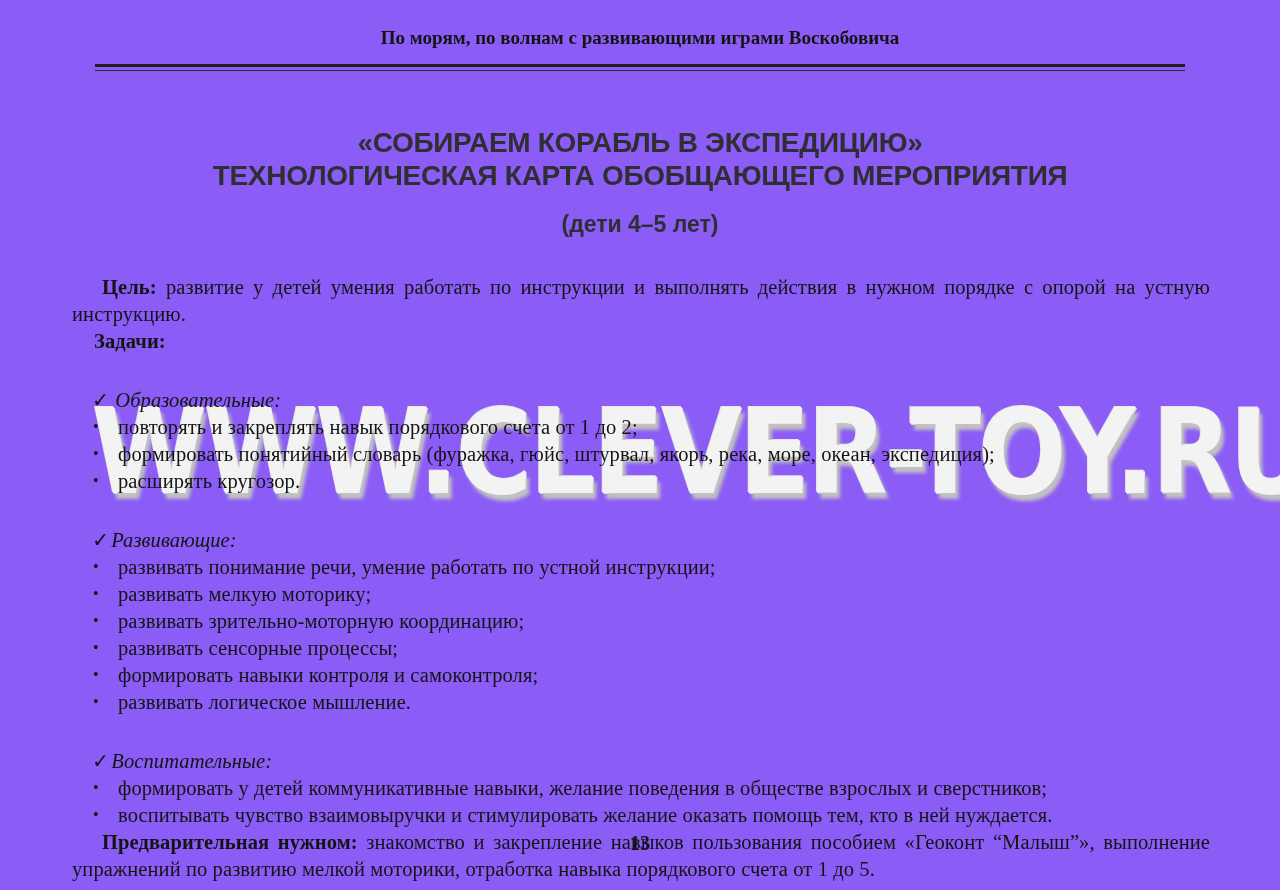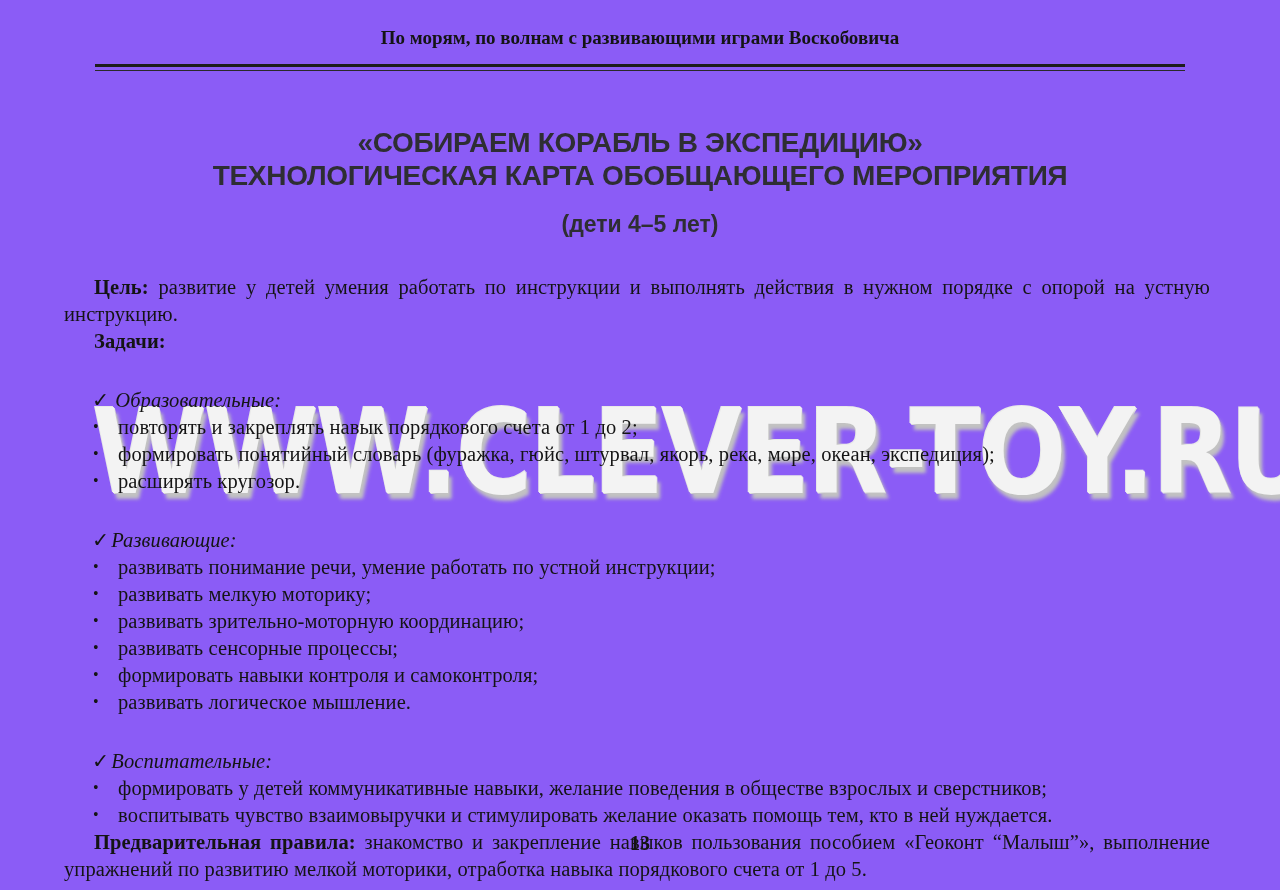--- a/index.html
+++ b/index.html
@@ -73,21 +73,21 @@
   .content {
     position: absolute;
     z-index: 2;
     left: 64px; top: 274px;
     width: 1146px;
     font-size: 20.5px;
     line-height: 27px;
     letter-spacing: 0.1px;
     color: #141414;
   }
-  .para { text-align: justify; text-indent: 30px; }
+  .para { text-align: justify; text-indent: 30px; margin-left: 8px; }
   .bold { font-weight: bold; }
   .tasks-line { text-indent: 30px; font-weight: bold; }
   .check-line { padding-left: 28px; font-style: italic; margin-top: 32px; }
   .check-mark { font-style: normal; margin-right: 6px; }
   .check-line.tight .check-mark { margin-right: 2px; }
   .bullet-line { position: relative; padding-left: 54px; }
   .bullet-dot {
     position: absolute; left: 29px; top: -1px;
     font-size: 16px;
   }
@@ -137,19 +137,19 @@
     <div class="bullet-line"><span class="bullet-dot">•</span><span>развивать зрительно-моторную координацию;</span></div>
     <div class="bullet-line"><span class="bullet-dot">•</span><span>развивать сенсорные процессы;</span></div>
     <div class="bullet-line"><span class="bullet-dot">•</span><span>формировать навыки контроля и самоконтроля;</span></div>
     <div class="bullet-line"><span class="bullet-dot">•</span><span>развивать логическое мышление.</span></div>
 
     <div class="check-line tight"><span class="check-mark">✓</span><span>Воспитательные:</span></div>
 
     <div class="bullet-line"><span class="bullet-dot">•</span><span>формировать у детей коммуникативные навыки, желание поведения в обществе взрослых и сверстников;</span></div>
     <div class="bullet-line"><span class="bullet-dot">•</span><span>воспитывать чувство взаимовыручки и стимулировать желание оказать помощь тем, кто в ней нуждается.</span></div>
 
-    <div class="para"><span class="bold">Предварительная правила:</span><span> знакомство и закрепление навыков пользования пособием «Геоконт “Малыш”», выполнение упражнений по развитию мелкой моторики, отработка навыка порядкового счета от 1 до 5.</span></div>
+    <div class="para"><span class="bold">Предварительная нужном:</span><span> знакомство и закрепление навыков пользования пособием «Геоконт “Малыш”», выполнение упражнений по развитию мелкой моторики, отработка навыка порядкового счета от 1 до 5.</span></div>
 
   </div>
 
   <div class="page-number">13</div>
 
 </div>
 
 </body></html>

